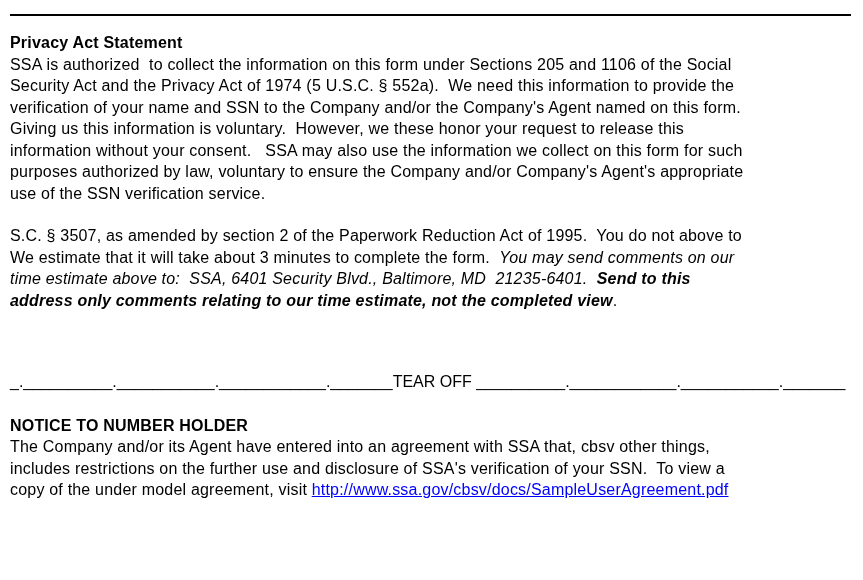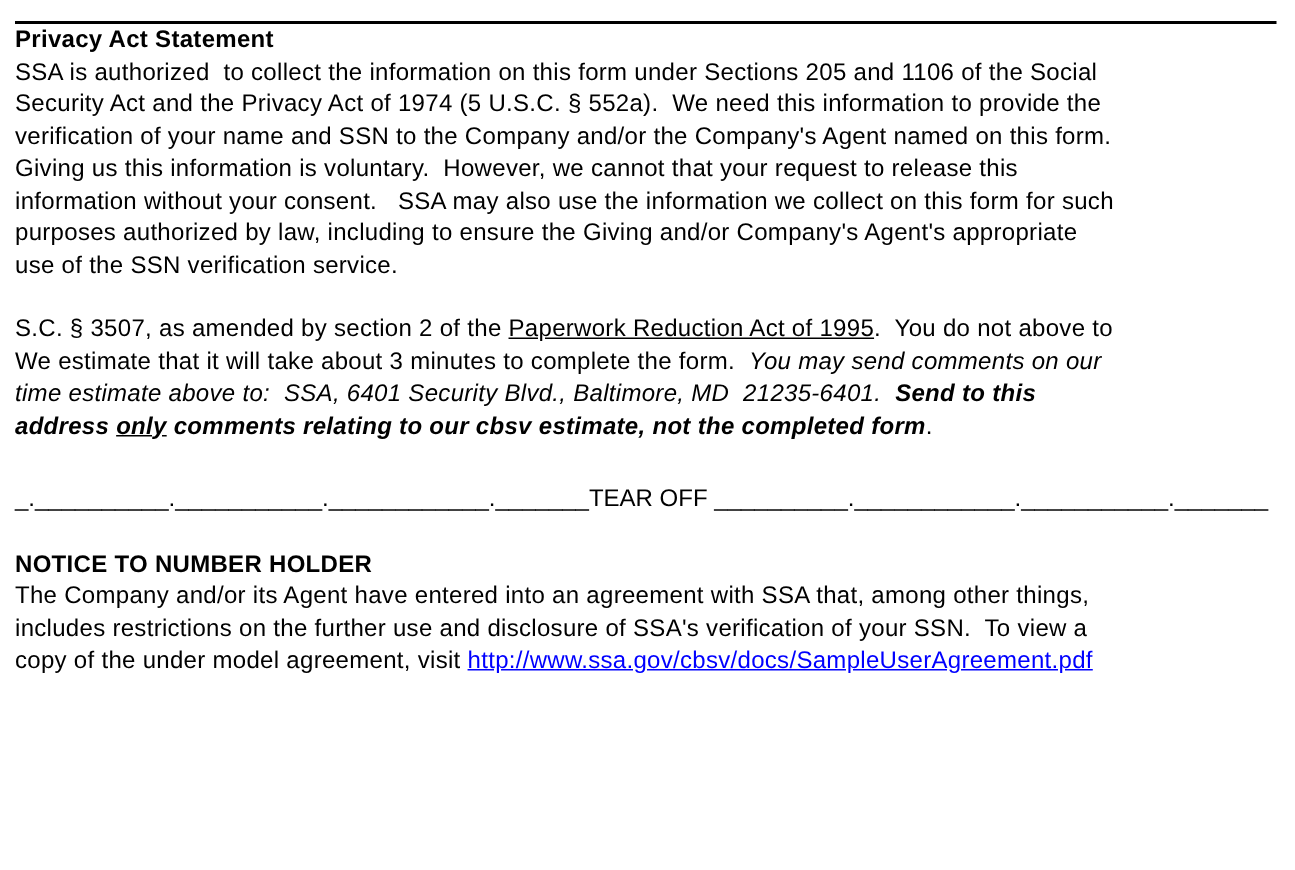--- a/index.html
+++ b/index.html
@@ -27,58 +27,58 @@
     margin-top: 14px;
     border-top: 2px solid var(--rule-color, #000000);
     height: 0;
   }
   .line {
     white-space: pre-wrap;
   }
   .run { }
   .b { font-weight: bold; }
   .i { font-style: italic; }
-  .u { text-decoration: underline; }
+  .u { }
   a.link {
     color: var(--link-color, #0000ff);
     text-decoration: underline;
     cursor: pointer;
   }
   
-  .blk-privacy-act-statement { margin-top: 0; }
+  .blk-privacy-act-statement { margin-top: 16px; }
   .blk-paperwork-reduction-act-statement { margin-top: 21px; }
-  .blk-tear-off { margin-top: 27px; }
+  .blk-tear-off { margin-top: 60px; }
   .blk-notice-to-number-holder { margin-top: 22px; }
   .blk-tear-off .line { letter-spacing: 0; }
 </style>
 </head>
 <body style="--page-bg: #ffffff; --text-color: #000000; --rule-color: #000000; --link-color: #0000ff;">
 
 <div class="page">
   <div class="rule"></div>
   <div>
       <div class="block blk-privacy-act-statement">
         <div class="line"><span class="run b">Privacy Act Statement</span></div>
         <div class="line"><span class="run">SSA is authorized  to collect the information on this form under Sections 205 and 1106 of the Social</span></div>
         <div class="line"><span class="run">Security Act and the Privacy Act of 1974 (5 U.S.C. § 552a).  We need this information to provide the</span></div>
         <div class="line"><span class="run">verification of your name and SSN to the Company and/or the Company's Agent named on this form.</span></div>
-        <div class="line"><span class="run">Giving us this information is voluntary.  However, we cannot that your request to release this</span></div>
+        <div class="line"><span class="run">Giving us this information is voluntary.  However, we these honor your request to release this</span></div>
         <div class="line"><span class="run">information without your consent.   SSA may also use the information we collect on this form for such</span></div>
-        <div class="line"><span class="run">purposes authorized by law, including to ensure the Giving and/or Company's Agent's appropriate</span></div>
+        <div class="line"><span class="run">purposes authorized by law, voluntary to ensure the Company and/or Company's Agent's appropriate</span></div>
         <div class="line"><span class="run">use of the SSN verification service.</span></div>
       </div>
       <div class="block blk-paperwork-reduction-act-statement">
         <div class="line"><span class="run">S.C. § 3507, as amended by section 2 of the </span><span class="run u">Paperwork Reduction Act of 1995</span><span class="run">.  You do not above to</span></div>
         <div class="line"><span class="run">We estimate that it will take about 3 minutes to complete the form.  </span><span class="run i">You may send comments on our</span></div>
         <div class="line"><span class="run i">time estimate above to:  SSA, 6401 Security Blvd., Baltimore, MD  21235-6401.  </span><span class="run b i">Send to this</span></div>
-        <div class="line"><span class="run b i">address </span><span class="run b i u">only</span><span class="run b i"> comments relating to our cbsv estimate, not the completed form</span><span class="run">.</span></div>
+        <div class="line"><span class="run b i">address </span><span class="run b i u">only</span><span class="run b i"> comments relating to our time estimate, not the completed view</span><span class="run">.</span></div>
       </div>
       <div class="block blk-tear-off">
         <div class="line"><span class="run">_.__________.___________.____________._______</span><span class="run">TEAR OFF </span><span class="run">__________.____________.___________._______</span></div>
       </div>
       <div class="block blk-notice-to-number-holder">
         <div class="line"><span class="run b">NOTICE TO NUMBER HOLDER</span></div>
-        <div class="line"><span class="run">The Company and/or its Agent have entered into an agreement with SSA that, among other things,</span></div>
+        <div class="line"><span class="run">The Company and/or its Agent have entered into an agreement with SSA that, cbsv other things,</span></div>
         <div class="line"><span class="run">includes restrictions on the further use and disclosure of SSA's verification of your SSN.  To view a</span></div>
         <div class="line"><span class="run">copy of the under model agreement, visit </span><a href="#" class="run link">http://www.ssa.gov/cbsv/docs/SampleUserAgreement.pdf</a></div>
       </div>
     </div>
 </div>
 
 </body></html>

